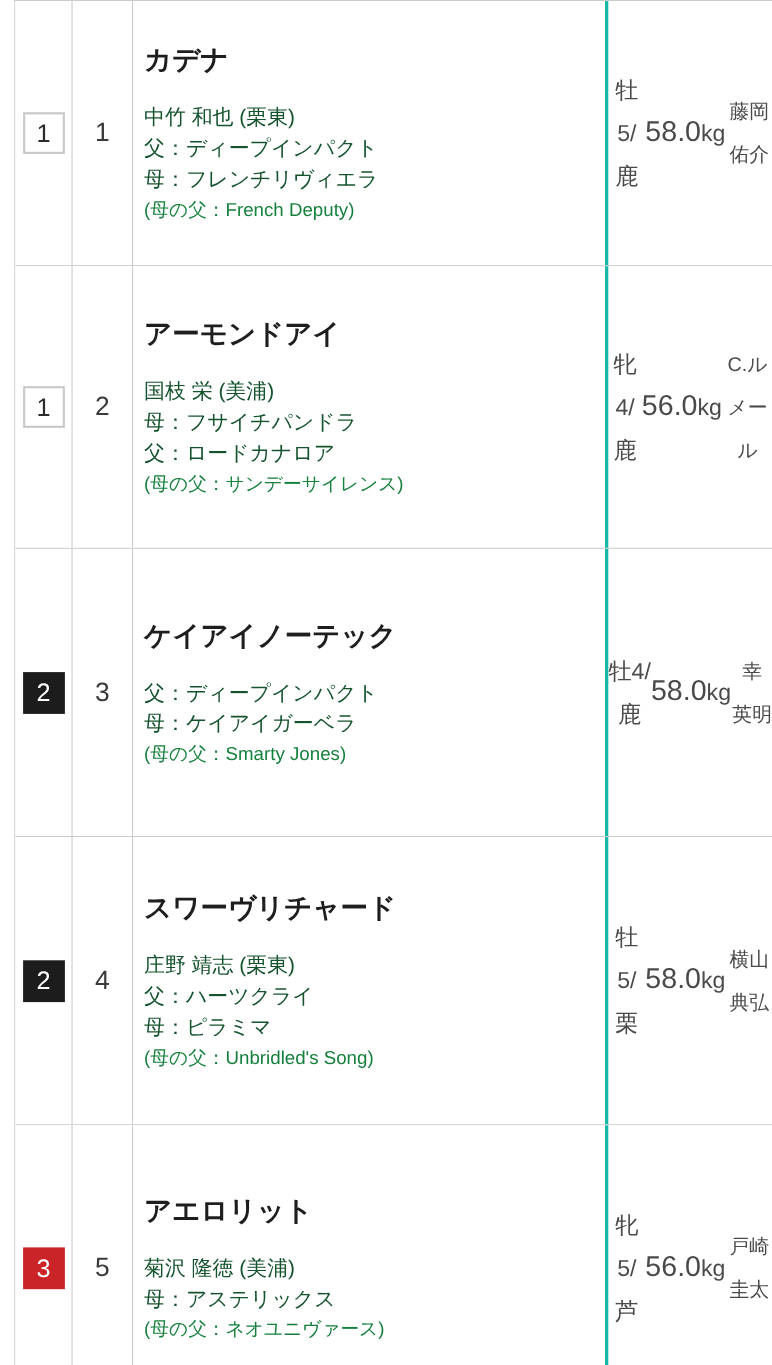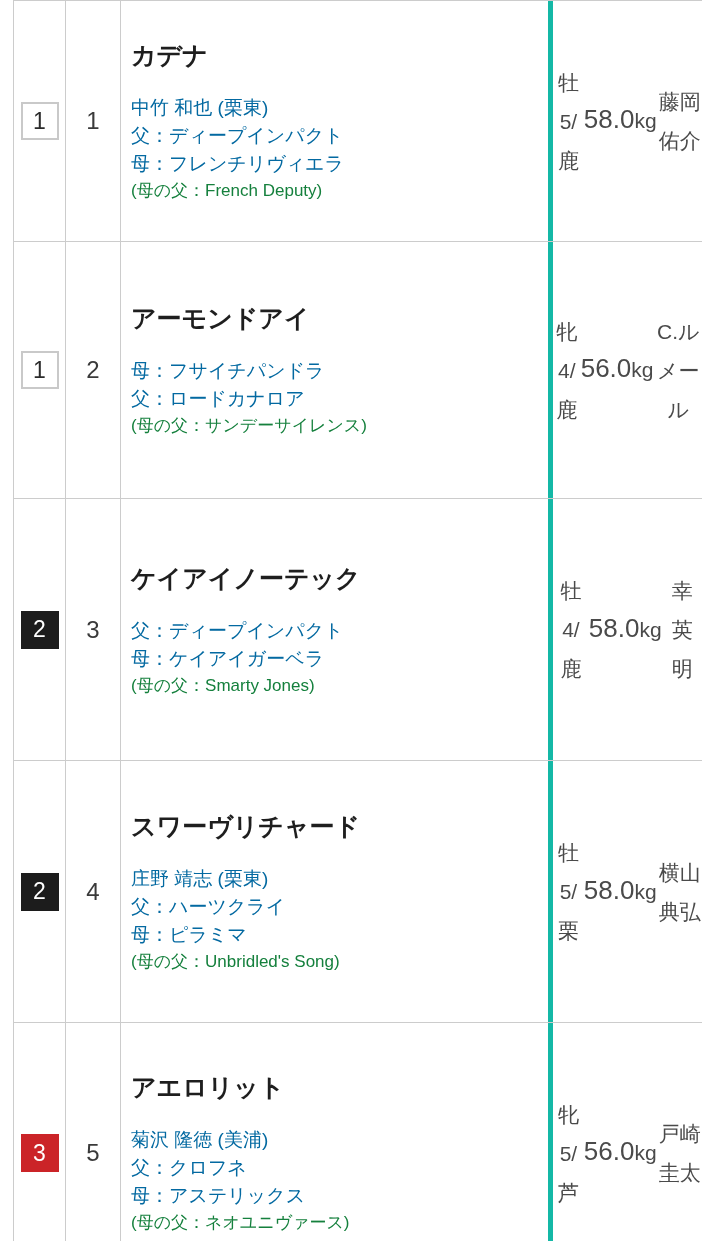--- a/index.html
+++ b/index.html
@@ -58,36 +58,36 @@
     border-right: 1px solid #cccccc;
     display: flex;
     align-items: center;
     justify-content: center;
     font-size: 24px;
     color: #3a3a3a;
   }
 
   .col-info {
     width: 432px;
-    border-right: 5px solid #14b8a6;
+    border-right: 3px solid #14b8a6;
     display: flex;
     flex-direction: column;
     justify-content: center;
     padding-left: 10px;
   }
   .horse-name {
     font-size: 25px;
     font-weight: 700;
     color: #1e1e1e;
     line-height: 34px;
     margin-bottom: 22px;
   }
   .trainer, .pedigree {
     font-size: 19px;
-    color: #0369a1;
+    color: #14532d;
     line-height: 28px;
   }
   .damsire {
     font-size: 17px;
     color: #15803d;
     line-height: 26px;
   }
 
   .col-right {
     flex: 1;
@@ -95,21 +95,21 @@
     flex-direction: row;
     justify-content: center;
     align-items: center;
     text-align: center;
     color: #4a4a4a;
   }
   .sexage { font-size: 21px; line-height: 39px; }
   .weightline { line-height: 39px; }
   .wnum { font-size: 26px; }
   .wunit { font-size: 21px; }
-  .jockey { font-size: 21px; line-height: 39px; }
+  .jockey { font-size: 18px; line-height: 39px; }
 </style>
 </head>
 <body>
 
 <div class="viewport">
   <div class="racecard">
 
     <div class="row">
       <div class="cell col-frame">
         <span class="frame-badge" style="background-color: rgb(255, 255, 255); color: rgb(43, 43, 43); border: 2px solid rgb(201, 201, 201);">1</span>
@@ -133,20 +133,21 @@
 
     <div class="row">
       <div class="cell col-frame">
         <span class="frame-badge" style="background-color: rgb(255, 255, 255); color: rgb(43, 43, 43); border: 2px solid rgb(201, 201, 201);">1</span>
       </div>
       <div class="cell col-num">
         <span>2</span>
       </div>
       <div class="cell col-info">
         <div class="horse-name">アーモンドアイ</div>
+        <div class="trainer">国枝 栄 (美浦)</div>
         <div class="pedigree">母：フサイチパンドラ</div>
         <div class="pedigree">父：ロードカナロア</div>
         <div class="damsire">(母の父：サンデーサイレンス)</div>
       </div>
       <div class="cell col-right">
         <div class="sexage">牝4/鹿</div>
         <div class="weightline"><span class="wnum">56.0</span><span class="wunit">kg</span></div>
         <div class="jockey">C.ルメール</div>
       </div>
     </div>
@@ -195,21 +196,20 @@
     <div class="row">
       <div class="cell col-frame">
         <span class="frame-badge" style="background-color: rgb(203, 36, 40); color: rgb(255, 255, 255); border: none;">3</span>
       </div>
       <div class="cell col-num">
         <span>5</span>
       </div>
       <div class="cell col-info">
         <div class="horse-name">アエロリット</div>
         <div class="trainer">菊沢 隆徳 (美浦)</div>
-        <div class="pedigree">父：クロフネ</div>
         <div class="pedigree">母：アステリックス</div>
         <div class="damsire">(母の父：ネオユニヴァース)</div>
       </div>
       <div class="cell col-right">
         <div class="sexage">牝5/芦</div>
         <div class="weightline"><span class="wnum">56.0</span><span class="wunit">kg</span></div>
         <div class="jockey">戸崎 圭太</div>
       </div>
     </div>
 

